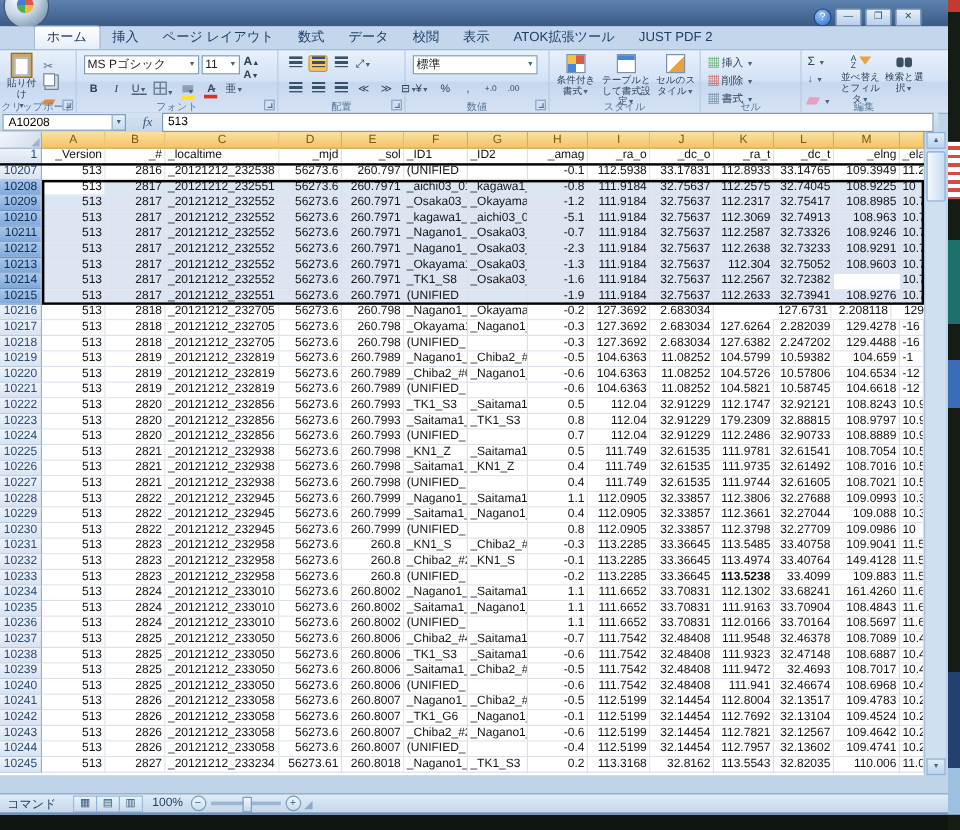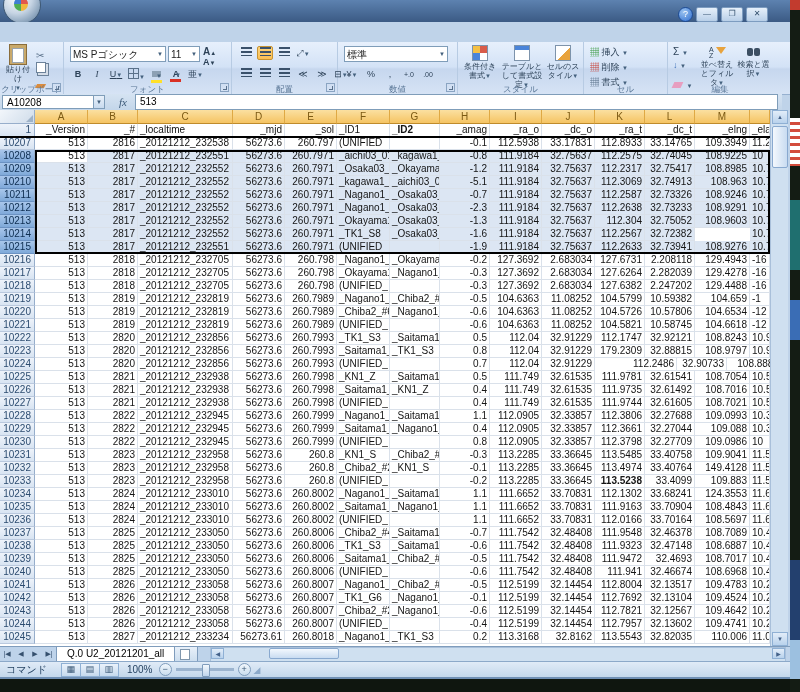--- a/index.html
+++ b/index.html
@@ -150,20 +150,31 @@
           <div class="logo"></div>
         </div>
       <div id="win-controls">
         <div id="help-btn">?</div>
         <div class="wbtn">—</div>
         <div class="wbtn">❐</div>
         <div class="wbtn">✕</div>
       </div>
     </div>
 
+    <div id="tabstrip">
+        <div class="rtab active">ホーム</div>
+        <div class="rtab">挿入</div>
+        <div class="rtab">ページ レイアウト</div>
+        <div class="rtab">数式</div>
+        <div class="rtab">データ</div>
+        <div class="rtab">校閲</div>
+        <div class="rtab">表示</div>
+        <div class="rtab">ATOK拡張ツール</div>
+        <div class="rtab">JUST PDF 2</div>
+      </div>
 
     <div id="ribbon">
 
       <div class="rgroup" style="left:0;width:64px;">
         <div class="bigbtn" style="left:3px;top:2px;width:30px;">
           <div id="paste-icon" class="ic">
               <i></i>
             </div>
           <span>貼り付け</span><br>
           <span class="dd">▼</span>
@@ -308,21 +319,21 @@
         </div>
       <div id="grid-rows">
           <div class="grow">
             <div class="rowhead">1</div>
             <div class="cell r" style="width: 53px;">_Version</div>
             <div class="cell r" style="width: 50px;">_#</div>
             <div class="cell l" style="width: 95px;">_localtime</div>
             <div class="cell r" style="width: 52px;">_mjd</div>
             <div class="cell r" style="width: 52px;">_sol</div>
             <div class="cell l" style="width: 53px;">_ID1</div>
-            <div class="cell l" style="width: 50px; font-weight: bold;">_ID2</div>
+            <div class="cell l" style="width: 50px;">_ID2</div>
             <div class="cell r" style="width: 50px;">_amag</div>
             <div class="cell r" style="width: 52px;">_ra_o</div>
             <div class="cell r" style="width: 53px;">_dc_o</div>
             <div class="cell r" style="width: 50px;">_ra_t</div>
             <div class="cell r" style="width: 50px;">_dc_t</div>
             <div class="cell r" style="width: 55px;">_elng</div>
             <div class="cell l" style="width: 20px;">_elat</div>
           </div>
           <div class="grow">
             <div class="rowhead">10207</div>
@@ -482,21 +493,21 @@
             <div class="cell r" style="width: 53px;">513</div>
             <div class="cell r" style="width: 50px;">2818</div>
             <div class="cell l" style="width: 95px;">_20121212_232705</div>
             <div class="cell r" style="width: 52px;">56273.6</div>
             <div class="cell r" style="width: 52px;">260.798</div>
             <div class="cell l" style="width: 53px;">_Nagano1_r</div>
             <div class="cell l" style="width: 50px;">_Okayama1</div>
             <div class="cell r" style="width: 50px;">-0.2</div>
             <div class="cell r" style="width: 52px;">127.3692</div>
             <div class="cell r" style="width: 53px;">2.683034</div>
-            <div class="cell r" style="width: 50px;">127.6731</div>
+            <div class="cell r" style="width: 50px; margin-left: 48px;">127.6731</div>
             <div class="cell r" style="width: 50px;">2.208118</div>
             <div class="cell r" style="width: 55px;">129.4943</div>
             <div class="cell l" style="width: 20px;">-16</div>
           </div>
           <div class="grow">
             <div class="rowhead">10217</div>
             <div class="cell r" style="width: 53px;">513</div>
             <div class="cell r" style="width: 50px;">2818</div>
             <div class="cell l" style="width: 95px;">_20121212_232705</div>
             <div class="cell r" style="width: 52px;">56273.6</div>
@@ -618,21 +629,21 @@
             <div class="cell r" style="width: 53px;">513</div>
             <div class="cell r" style="width: 50px;">2820</div>
             <div class="cell l" style="width: 95px;">_20121212_232856</div>
             <div class="cell r" style="width: 52px;">56273.6</div>
             <div class="cell r" style="width: 52px;">260.7993</div>
             <div class="cell l" style="width: 53px;">(UNIFIED_</div>
             <div class="cell l" style="width: 50px;"></div>
             <div class="cell r" style="width: 50px;">0.7</div>
             <div class="cell r" style="width: 52px;">112.04</div>
             <div class="cell r" style="width: 53px;">32.91229</div>
-            <div class="cell r" style="width: 50px; margin-left: 32px;">112.2486</div>
+            <div class="cell r" style="width: 50px;">112.2486</div>
             <div class="cell r" style="width: 50px;">32.90733</div>
             <div class="cell r" style="width: 55px;">108.8889</div>
             <div class="cell l" style="width: 20px;">10.9</div>
           </div>
           <div class="grow">
             <div class="rowhead">10225</div>
             <div class="cell r" style="width: 53px;">513</div>
             <div class="cell r" style="width: 50px;">2821</div>
             <div class="cell l" style="width: 95px;">_20121212_232938</div>
             <div class="cell r" style="width: 52px;">56273.6</div>
@@ -790,21 +801,21 @@
             <div class="cell l" style="width: 95px;">_20121212_233010</div>
             <div class="cell r" style="width: 52px;">56273.6</div>
             <div class="cell r" style="width: 52px;">260.8002</div>
             <div class="cell l" style="width: 53px;">_Nagano1_r</div>
             <div class="cell l" style="width: 50px;">_Saitama1_</div>
             <div class="cell r" style="width: 50px;">1.1</div>
             <div class="cell r" style="width: 52px;">111.6652</div>
             <div class="cell r" style="width: 53px;">33.70831</div>
             <div class="cell r" style="width: 50px;">112.1302</div>
             <div class="cell r" style="width: 50px;">33.68241</div>
-            <div class="cell r" style="width: 55px;">124.3553</div>
+            <div class="cell r" style="width: 55px;">161.4260</div>
             <div class="cell l" style="width: 20px;">11.6</div>
           </div>
           <div class="grow">
             <div class="rowhead">10235</div>
             <div class="cell r" style="width: 53px;">513</div>
             <div class="cell r" style="width: 50px;">2824</div>
             <div class="cell l" style="width: 95px;">_20121212_233010</div>
             <div class="cell r" style="width: 52px;">56273.6</div>
             <div class="cell r" style="width: 52px;">260.8002</div>
             <div class="cell l" style="width: 53px;">_Saitama1_</div>
@@ -991,35 +1002,20 @@
       <div id="freeze-line"></div>
       <div id="sel-outline"></div>
     </div>
 
     <div id="vscroll">
       <div class="varrow" style="top:0;">▲</div>
       <div id="vthumb"></div>
       <div class="varrow" style="bottom:0;">▼</div>
     </div>
 
-    <div id="sheettabs">
-      <span class="navbtn">|◀</span>
-      <span class="navbtn">◀</span>
-      <span class="navbtn">▶</span>
-      <span class="navbtn">▶|</span>
-      <div id="active-tab">Q.0 U2_20121201_all</div>
-      <div id="newsheet-tab">
-          <i></i>
-        </div>
-      <div id="hscroll">
-        <div class="harrow" style="left:0;">◀</div>
-        <div id="hthumb"></div>
-        <div class="harrow" style="right:0;">▶</div>
-      </div>
-    </div>
 
     <div id="statusbar">
       <span id="status-mode">コマンド</span>
       <div id="view-btns">
         <span>▦</span>
         <span>▤</span>
         <span>▥</span>
       </div>
       <span id="zoom-level">100%</span>
       <span class="zbtn">−</span>

